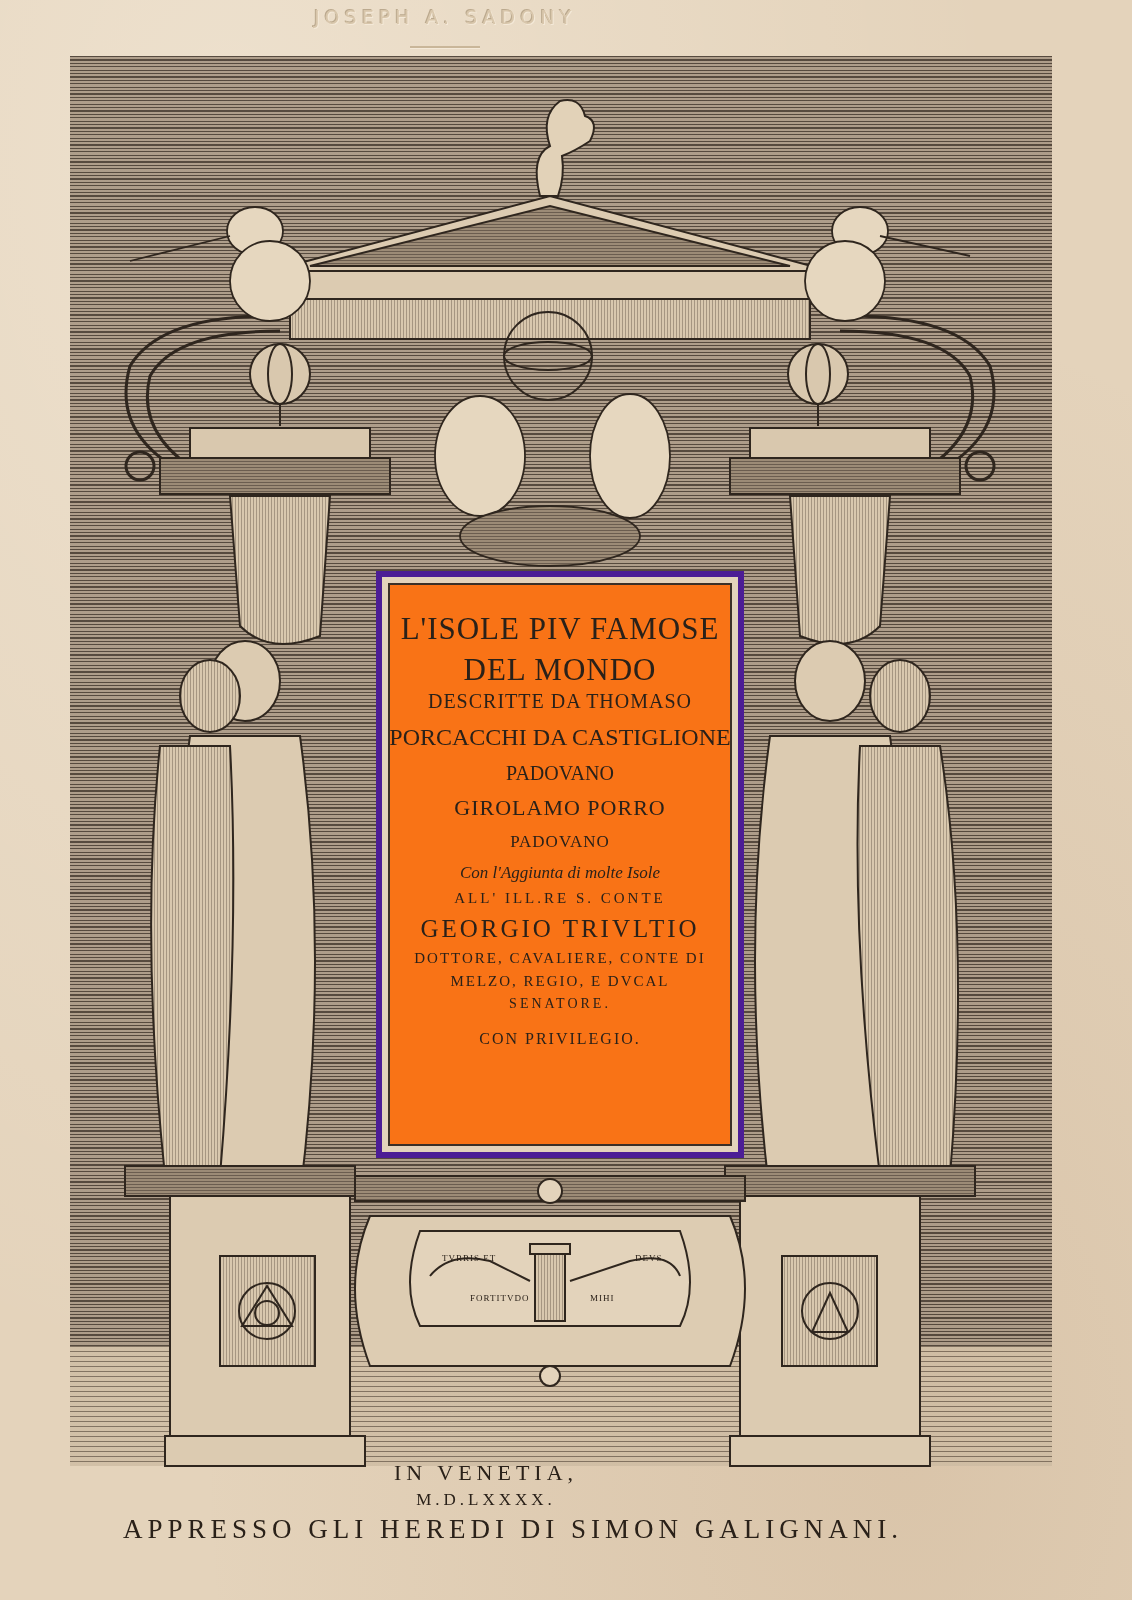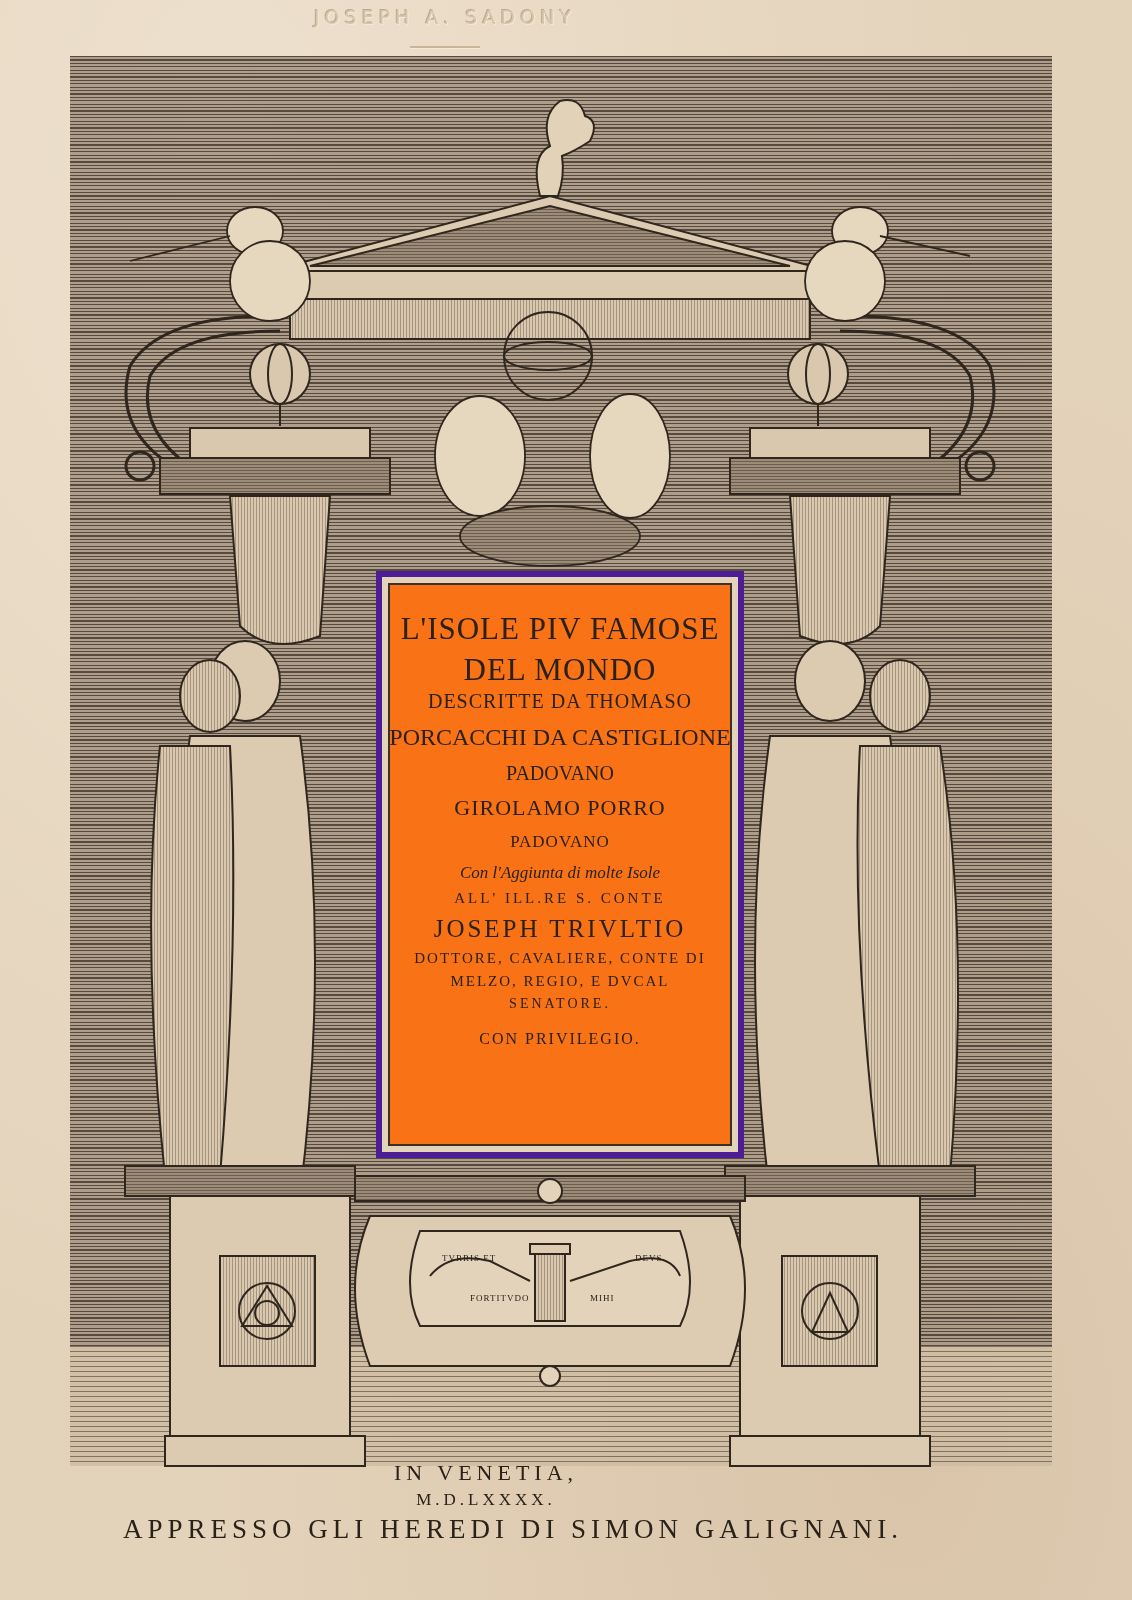--- a/index.html
+++ b/index.html
@@ -166,21 +166,21 @@
     <div class="tablet-text">
       <span class="t-line t1">L'ISOLE PIV FAMOSE</span>
       <span class="t-line t2">DEL MONDO</span>
       <span class="t-line t3">DESCRITTE DA THOMASO</span>
       <span class="t-line t4">PORCACCHI DA CASTIGLIONE</span>
       <span class="t-line t5">PADOVANO</span>
       <span class="t-line t7">GIROLAMO PORRO</span>
       <span class="t-line t8">PADOVANO</span>
       <span class="t-line t9">Con l'Aggiunta di molte Isole</span>
       <span class="t-line t10">ALL' ILL.RE S. CONTE</span>
-      <span class="t-line t11">JOSEPH TRIVLTIO</span>
+      <span class="t-line t11">GEORGIO TRIVLTIO</span>
       <span class="t-line t12">DOTTORE, CAVALIERE, CONTE DI</span>
       <span class="t-line t13">MELZO, REGIO, E DVCAL</span>
       <span class="t-line t14">SENATORE.</span>
       <span class="t-line t15">CON PRIVILEGIO.</span>
     </div>
   </div>
 </div>
 
 <div class="imprint imp1">IN VENETIA,</div>
 <div class="imprint imp2">M.D.LXXXX.</div>

